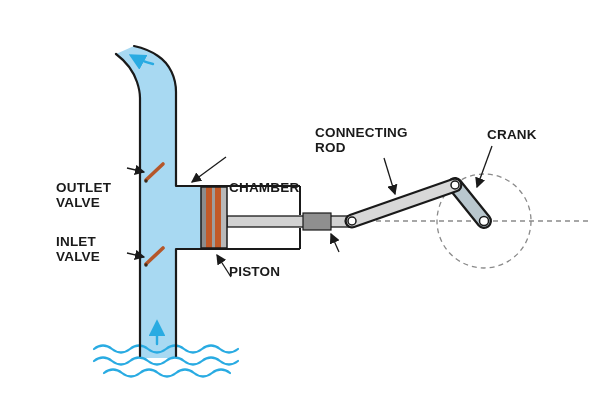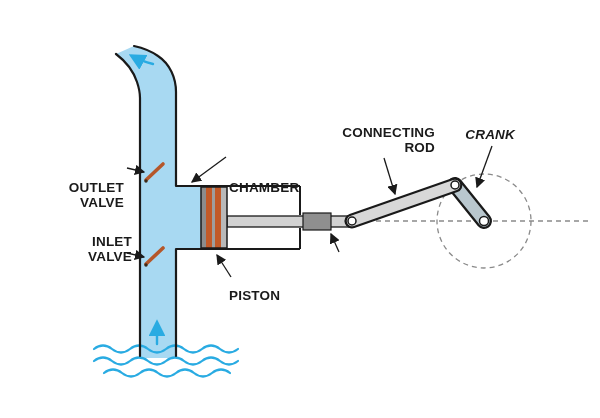--- a/index.html
+++ b/index.html
@@ -5,21 +5,21 @@
   html,body{margin:0;padding:0;background:#fff;}
   .stage{
     position:relative;width:600px;height:418px;background:#ffffff;
     font-family:"Liberation Sans",sans-serif;overflow:hidden;
   }
   .stage svg{position:absolute;left:0;top:0;}
   .lbl{
     position:absolute;font-size:13.5px;font-weight:bold;color:#1a1a1a;
     line-height:1.12;white-space:pre-line;letter-spacing:.2px;
   }
-  .center{text-align:right;}
+  .center{text-align:left;}
 </style>
 </head>
 <body>
 
 <div class="stage">
 
   <svg width="600" height="418" viewBox="0 0 600 418">
     <defs>
       <marker id="ab" viewBox="0 0 8 8" markerWidth="8" markerHeight="8" refX="7" refY="4" orient="auto">
         <path d="M0,0 L8,4 L0,8 Z" fill="#1a1a1a"></path>
@@ -97,25 +97,25 @@
       <line x1="384" y1="158" x2="395" y2="194" marker-end="url(#ab)"></line>
       <line x1="492" y1="146" x2="477" y2="187" marker-end="url(#ab)"></line>
       <line x1="339" y1="252" x2="331" y2="234" marker-end="url(#ab)"></line>
       <line x1="231" y1="277" x2="217" y2="255" marker-end="url(#ab)"></line>
     </g>
   </svg>
 
   <div class="lbl center" style="left:56px;top:148px;width:68px;margin-top:32px;">OUTLET
 VALVE</div>
 
-  <div class="lbl center" style="left:64px;top:234px;width:68px;">INLET
+  <div class="lbl center" style="left:56px;top:234px;width:68px;">INLET
 VALVE</div>
 
   <div class="lbl" style="left:229px;top:148px;margin-top:32px;">CHAMBER</div>
 
   <div class="lbl center" style="left:315px;top:125px;width:120px;">CONNECTING
 ROD</div>
 
-  <div class="lbl center" style="left:453px;top:127px;width:62px;font-style:italic;">CRANK</div>
+  <div class="lbl center" style="left:487px;top:127px;width:62px;">CRANK</div>
 
 
-  <div class="lbl" style="left:221px;top:288px;padding-left:8px;">PISTON</div>
+  <div class="lbl" style="left:221px;top:264px;padding-left:8px;">PISTON</div>
 </div>
 
 </body></html>

